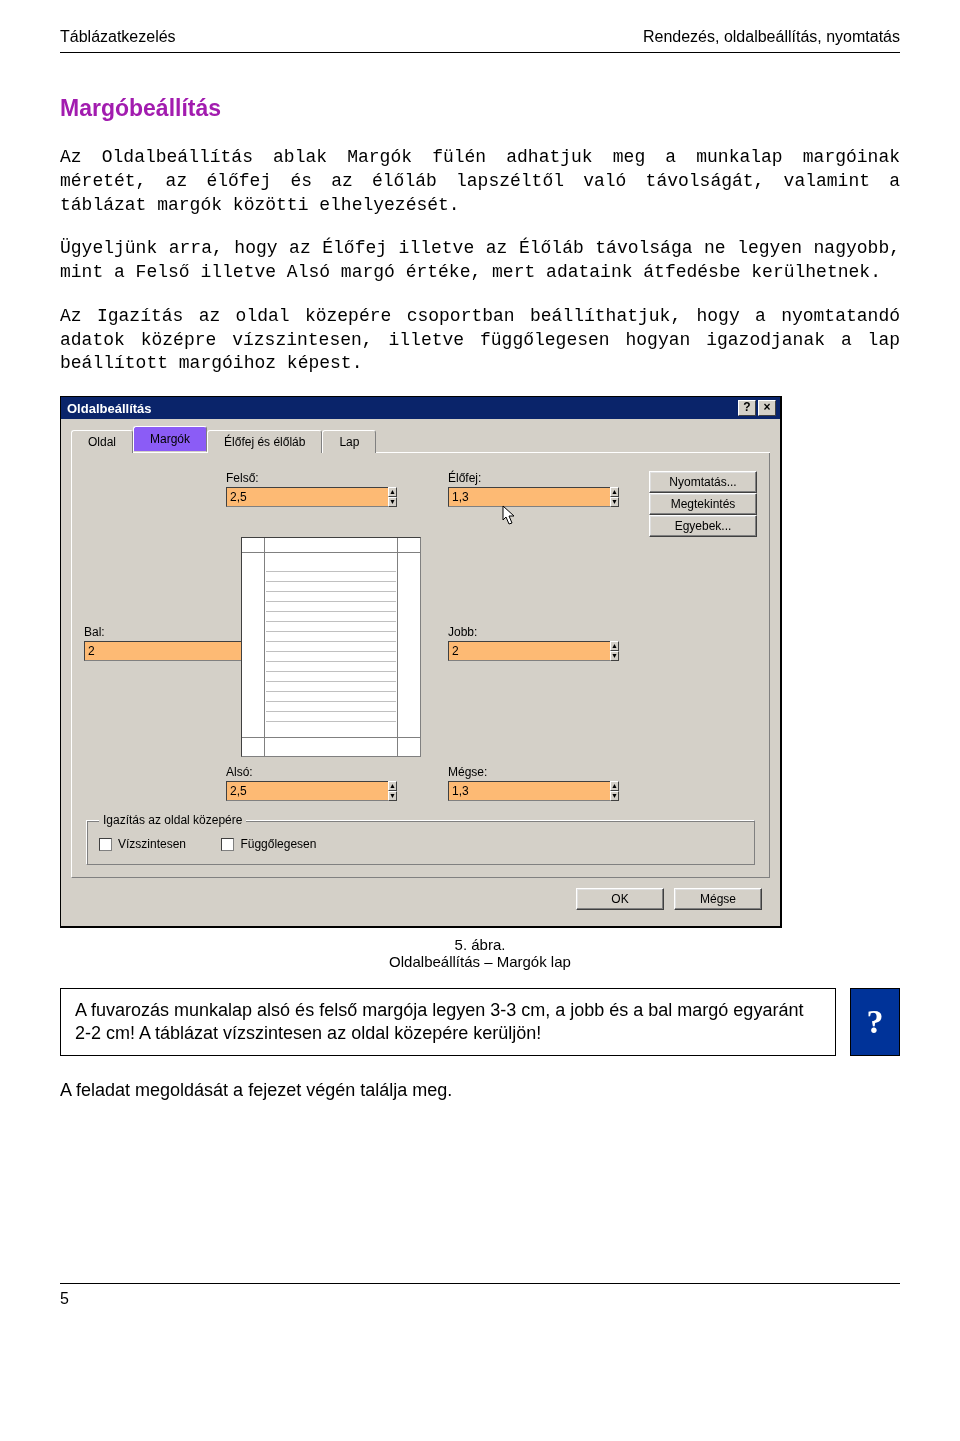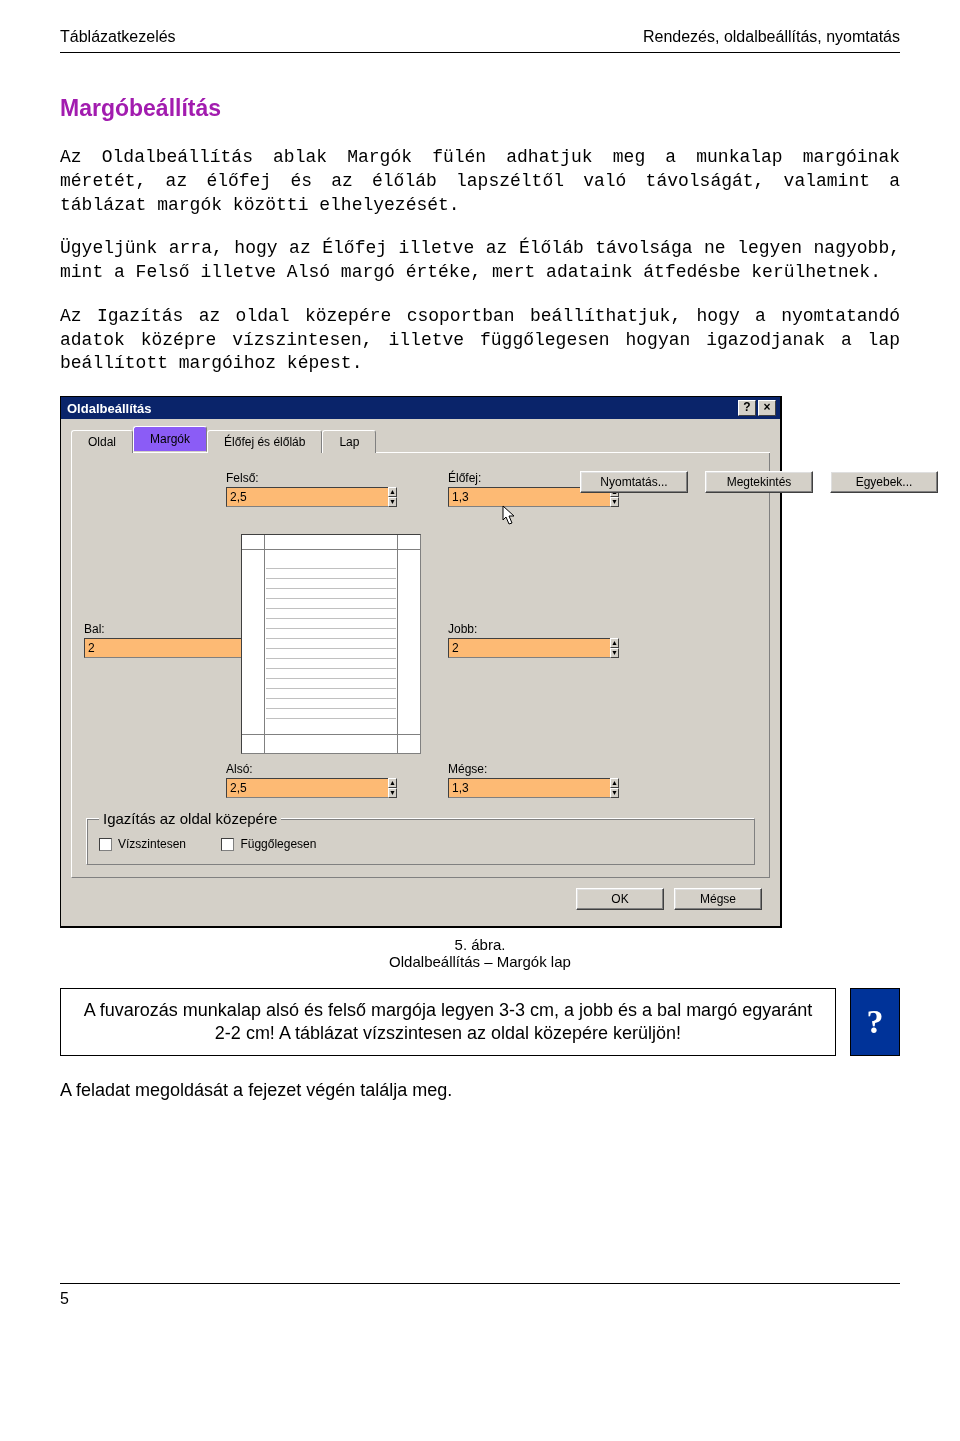--- a/index.html
+++ b/index.html
@@ -104,21 +104,21 @@
     padding: 18px 12px 12px 12px;
     position: relative;
     min-height: 420px;
   }
   .grid3 {
     display: grid;
     grid-template-columns: 130px 210px 120px 1fr;
     column-gap: 12px;
     align-items: start;
   }
-  .btncol { display:flex; flex-direction:row; align-items:flex-end; gap:17px; }
+  .btncol { display:flex; flex-direction:column; align-items:flex-end; gap:0; }
   .winbtn {
     background:#d4d0c8;
     border:1px solid #fff;
     border-right-color:#404040; border-bottom-color:#404040;
     box-shadow: inset -1px -1px 0 #808080, inset 1px 1px 0 #dfdfdf;
     padding: 3px 8px;
     min-width: 108px;
     text-align:center;
     font-size:12px;
     font-family: Tahoma, Arial, sans-serif;
@@ -166,41 +166,40 @@
       repeating-linear-gradient(90deg, #fff, #fff 26px, #c0c0c0 26px, #c0c0c0 27px);
   }
   .preview .mguide { position:absolute; background:#808080; }
   .fieldset {
     border:1px solid #808080;
     border-top-color:#fff; border-left-color:#fff;
     box-shadow: inset 1px 1px 0 #808080;
     padding: 10px 12px 10px 12px;
     margin-top: 10px;
   }
-  .fieldset legend { font-size:15px; background:#d4d0c8; padding:0 4px; }
+  .fieldset legend { font-size:12px; background:#d4d0c8; padding:0 4px; }
   .chk {
     display:inline-flex; align-items:center; gap:6px; margin-right:32px;
     font-size:12px;
   }
   .chk .box {
     width:13px; height:13px; background:#fff;
     border:1px solid #808080;
     border-top-color:#404040; border-left-color:#404040;
   }
   .footerbtns { display:flex; justify-content:flex-end; gap:10px; padding:10px 8px 6px; }
   .caption {
     text-align:center; font-size:15px; margin:8px 0 18px 0;
   }
   .task-row { display:flex; align-items:stretch; gap:14px; }
   .task-box {
     flex:1;
     border:1px solid #000;
     padding:10px 14px;
     font-size:18px;
-    text-align:center;
     line-height:1.28;
   }
   .q-icon {
     width:50px; background:#003399;
     display:flex; align-items:center; justify-content:center;
     color:#fff; font-size:34px; font-weight:bold;
     font-family: "Times New Roman", serif;
     border:1px solid #000;
   }
   .closing { font-size:18px; margin-top:24px; }

